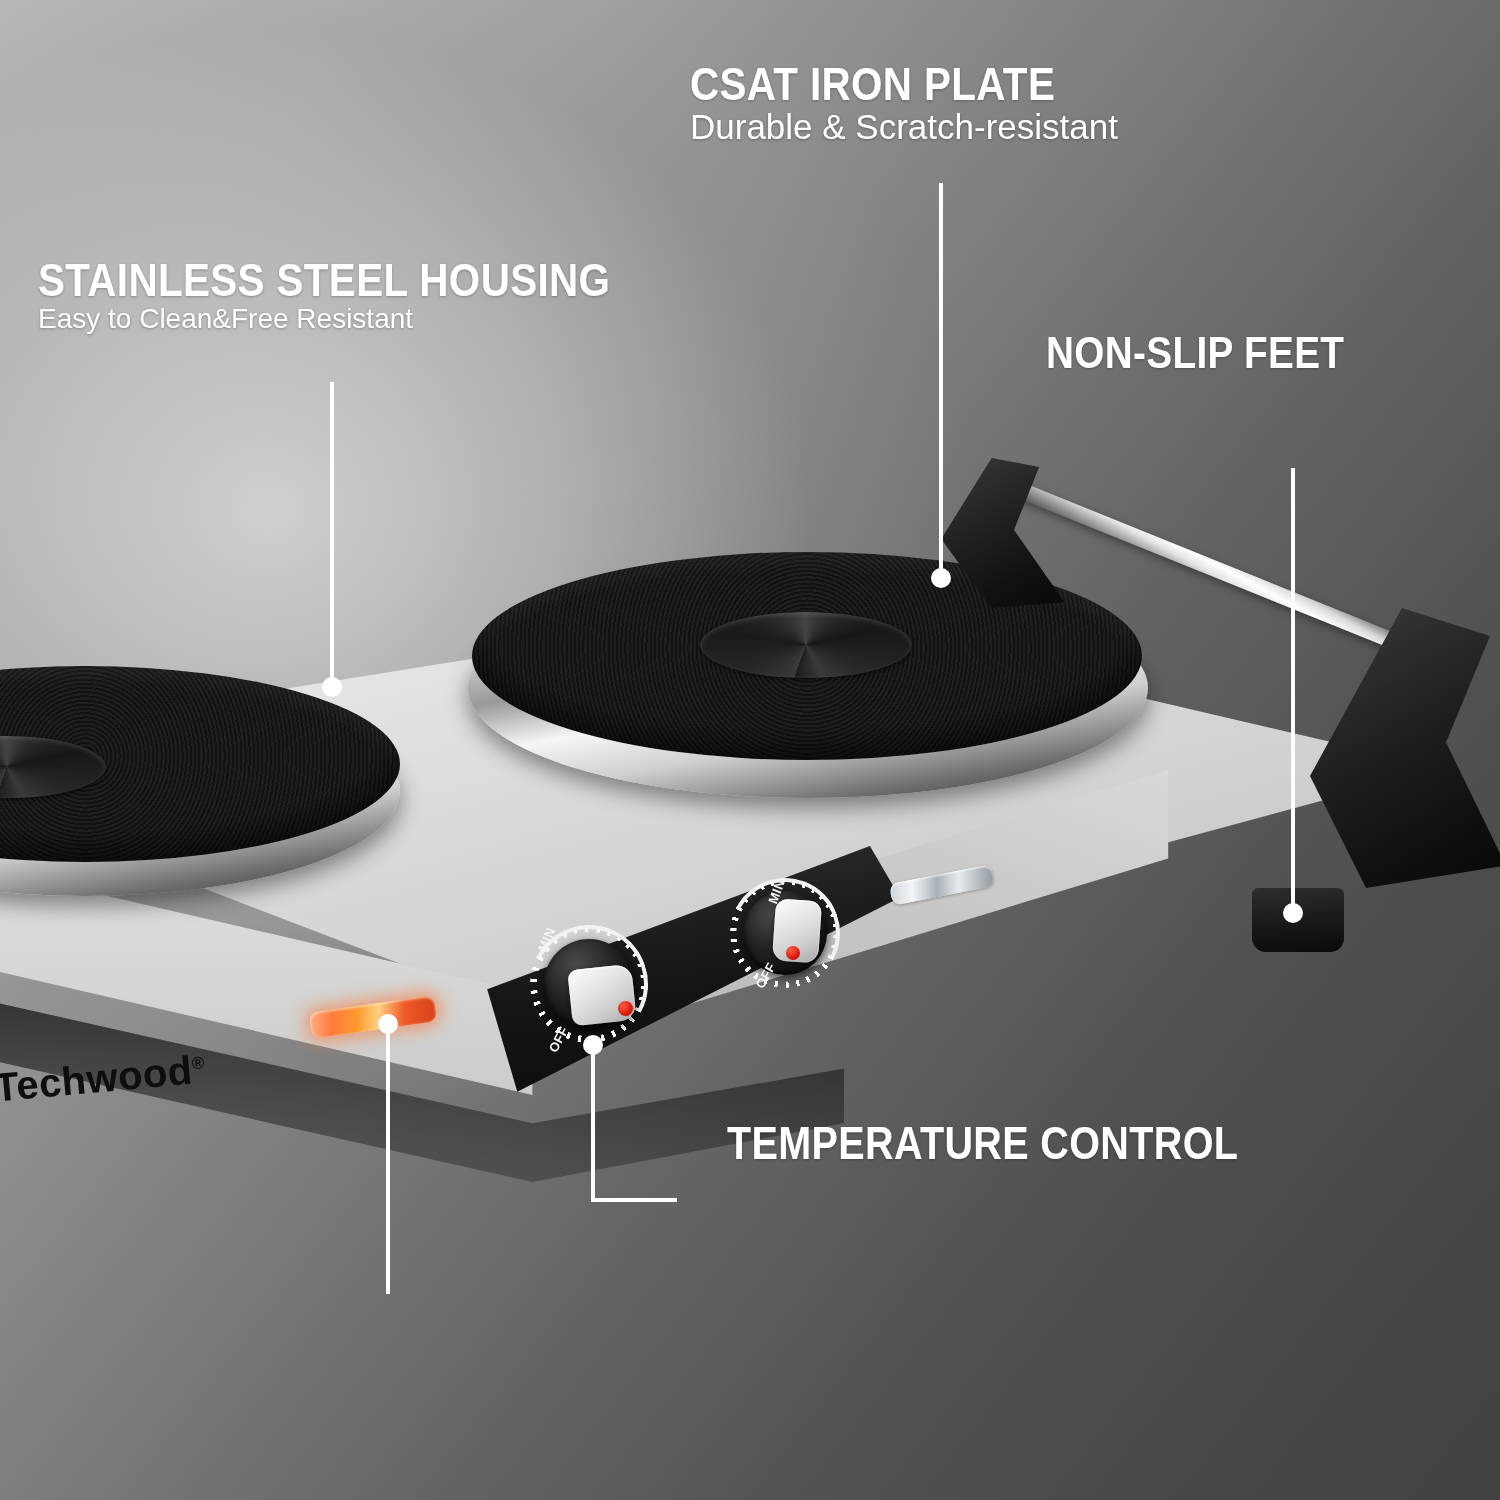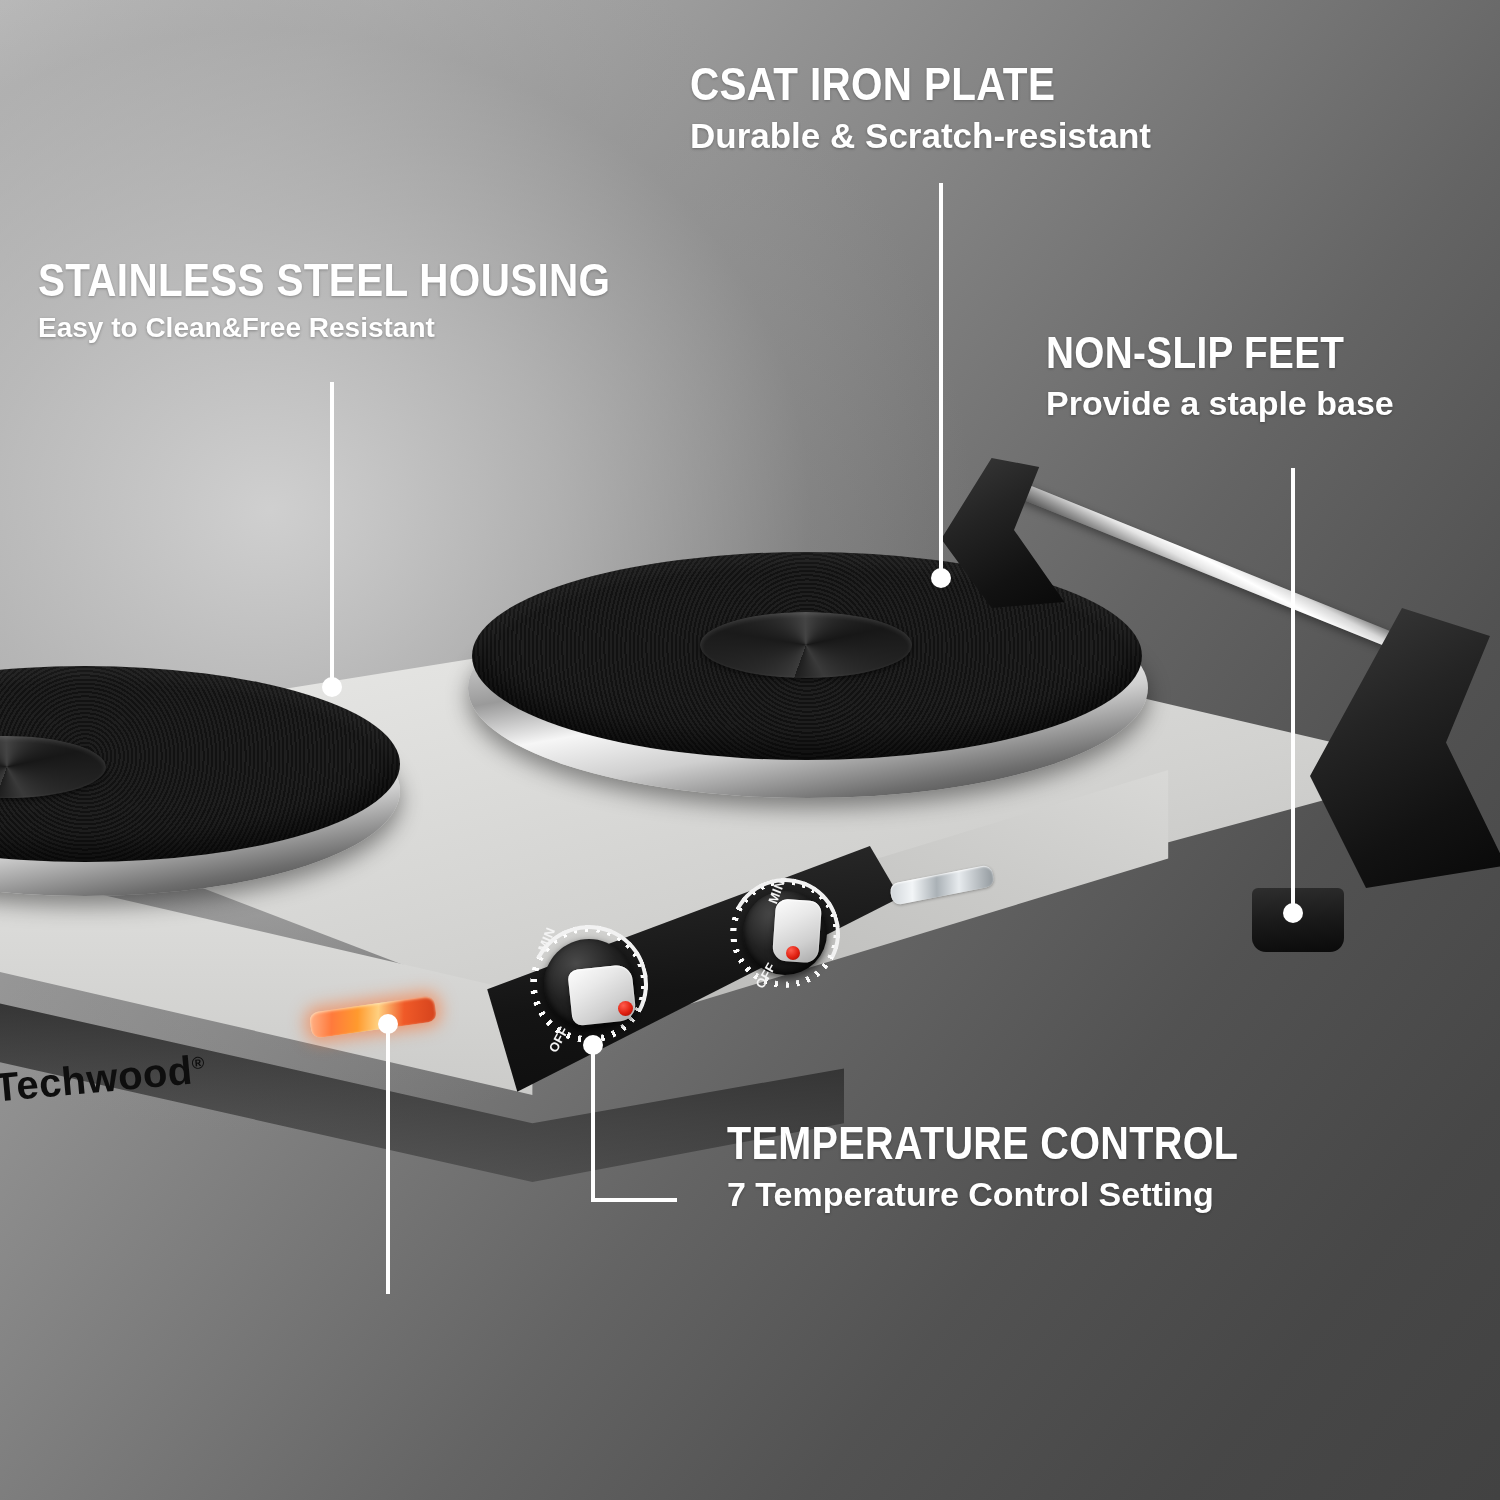--- a/index.html
+++ b/index.html
@@ -25,24 +25,23 @@
   .cap .t {
     font-weight: 700;
     letter-spacing: 0.4px;
     line-height: 1.0;
     transform: scaleX(0.86);
     transform-origin: left center;
     white-space: nowrap;
     text-shadow: 0 1px 3px rgba(0,0,0,0.28);
   }
   .cap .s {
-    font-weight: 700;
+    font-weight: 400;
     line-height: 1.15;
     white-space: nowrap;
-    margin-top: 9px;
     text-shadow: 0 1px 3px rgba(0,0,0,0.30);
   }
 
   
   #cap-csat       { left: 690px; top: 60px;  }
   #cap-csat .t    { font-size: 47px; }
   #cap-csat .s    { font-size: 35px; }
 
   #cap-housing    { left: 38px;  top: 256px; }
   #cap-housing .t { font-size: 47px; }
@@ -296,22 +295,20 @@
     <div class="s">Durable &amp; Scratch-resistant</div>
   </div>
 
   <div class="cap" id="cap-housing">
     <div class="t">STAINLESS STEEL HOUSING</div>
     <div class="s">Easy to Clean&amp;Free Resistant</div>
   </div>
 
   <div class="cap" id="cap-feet">
     <div class="t">NON-SLIP FEET</div>
-    <div class="s">Provide a staple base</div>
   </div>
 
   <div class="cap" id="cap-temp">
     <div class="t">TEMPERATURE CONTROL</div>
-    <div class="s">7 Temperature Control Setting</div>
   </div>
 
 
 </div>
 
 </body></html>

